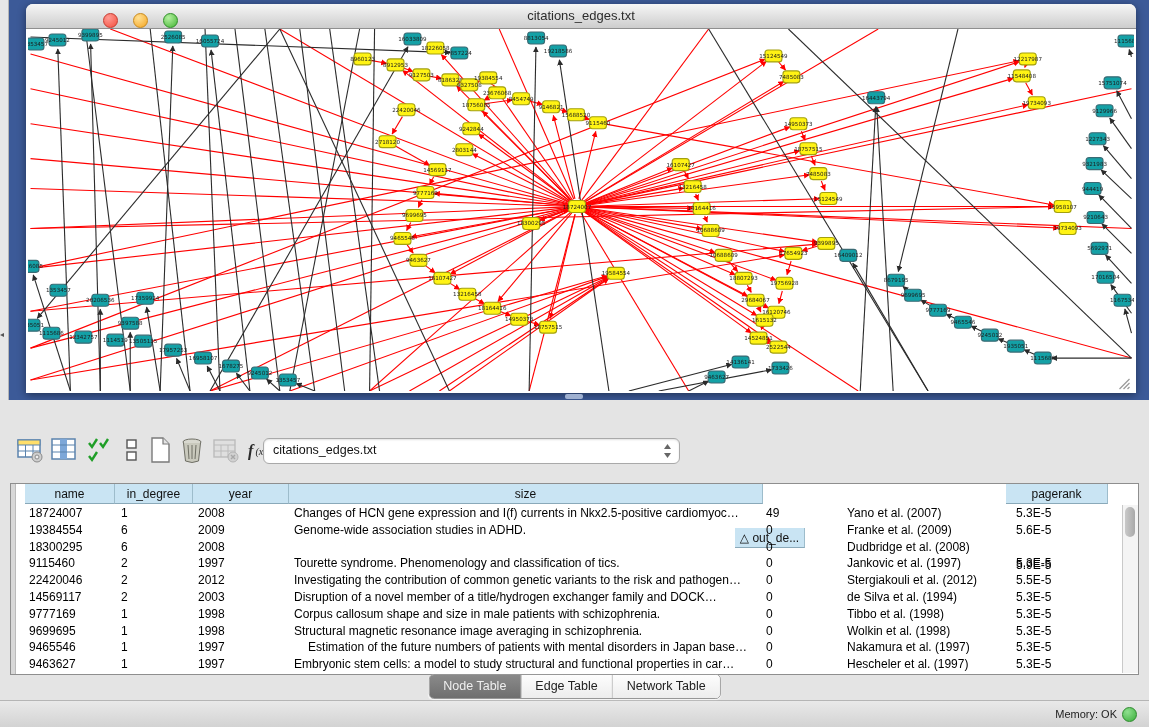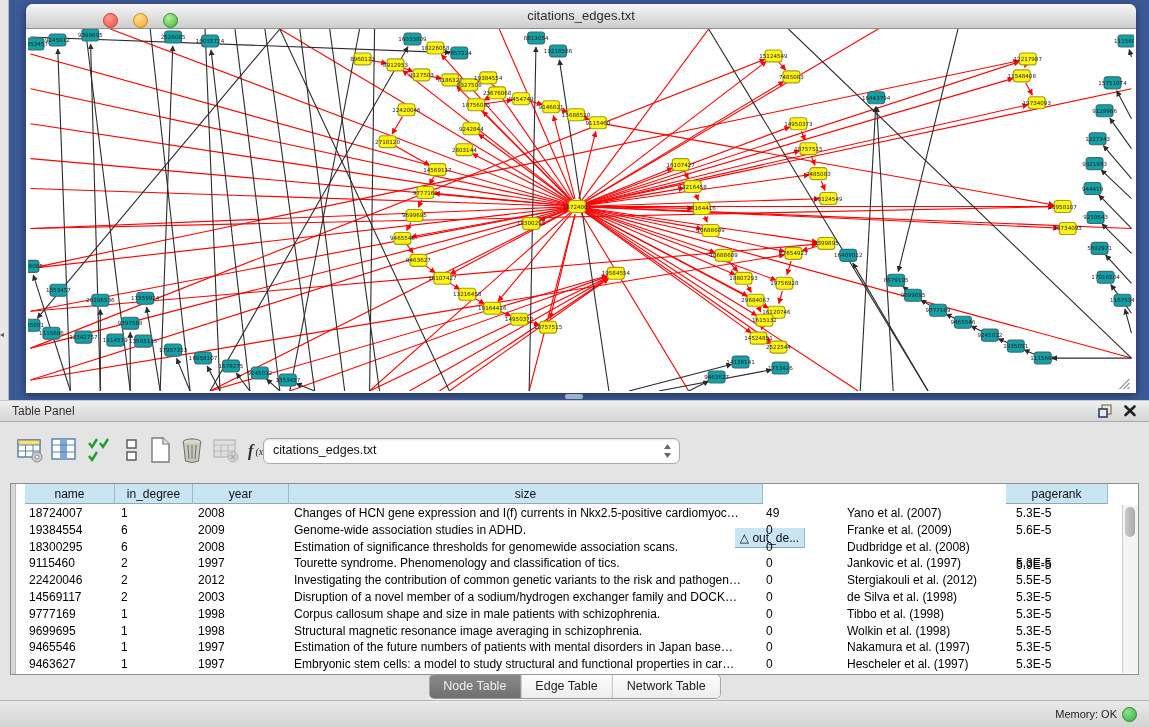--- a/index.html
+++ b/index.html
@@ -659,30 +659,20 @@
             <line x1="1096" y1="361" x2="1102" y2="355" stroke="#9a9a9a" stroke-width="1.2"></line>
             <line x1="1100" y1="361" x2="1102" y2="359" stroke="#9a9a9a" stroke-width="1.2"></line>
           </g>
         </svg>
     </div>
   </div>
   <div id="split-handle"></div>
 </div>
 
 <div id="table-panel">
-  <div id="panel-header">
-    <span id="panel-title">Table Panel</span>
-    <svg id="float-btn" viewBox="0 0 15 14">
-      <rect x="4" y="1" width="9" height="9" fill="none" stroke="#8f8550" stroke-width="1.4"></rect>
-      <rect x="1" y="5" width="8" height="8" fill="#e9e9e9" stroke="#27406b" stroke-width="1.6"></rect>
-    </svg>
-    <svg id="close-btn" viewBox="0 0 14 15">
-      <path d="M2.5 3.5 L11.5 12 M11.5 3.5 L2.5 12" stroke="#222" stroke-width="2.6" stroke-linecap="round"></path>
-    </svg>
-  </div>
 
   <div id="toolbar">
     <svg class="tb-icon" style="left:16px" viewBox="0 0 28 28">
       <rect x="2" y="4" width="22" height="17" fill="#fff" stroke="#5b83ad" stroke-width="1.5"></rect>
       <rect x="2" y="4" width="22" height="5" fill="#ffdf6b" stroke="#5b83ad"></rect>
       <path d="M9.5 9 V21 M17 9 V21 M2 15 H24" stroke="#5b83ad"></path>
       <circle cx="21" cy="21" r="5" fill="#cfcfcf" stroke="#8a8a8a"></circle>
       <circle cx="21" cy="21" r="2" fill="#efefef" stroke="#8a8a8a"></circle>
     </svg>
     <svg class="tb-icon" style="left:50px" viewBox="0 0 28 28">
@@ -753,21 +743,20 @@
           <div class="tcell" style="left: 183px; width: 89px;">2009</div>
           <div class="tcell" style="left: 279px; width: 467px;">Genome-wide association studies in ADHD.</div>
           <div class="tcell" style="left: 751px; width: 65px;">0</div>
           <div class="tcell" style="left: 832px; width: 157px;">Franke et al. (2009)</div>
           <div class="tcell" style="left: 1001px; width: 90px;">5.6E-5</div>
         </div>
         <div class="trow">
           <div class="tcell" style="left: 14px; width: 84px;">18300295</div>
           <div class="tcell" style="left: 106px; width: 70px;">6</div>
           <div class="tcell" style="left: 183px; width: 89px;">2008</div>
-          <div class="tcell" style="left: 279px; width: 467px;">Estimation of significance thresholds for genomewide association scans.</div>
           <div class="tcell" style="left: 751px; width: 65px;">0</div>
           <div class="tcell" style="left: 832px; width: 157px;">Dudbridge et al. (2008)</div>
           <div class="tcell" style="left: 1001px; width: 90px; margin-top: 18px;">5.9E-5</div>
         </div>
         <div class="trow">
           <div class="tcell" style="left: 14px; width: 84px;">9115460</div>
           <div class="tcell" style="left: 106px; width: 70px;">2</div>
           <div class="tcell" style="left: 183px; width: 89px;">1997</div>
           <div class="tcell" style="left: 279px; width: 467px;">Tourette syndrome. Phenomenology and classification of tics.</div>
           <div class="tcell" style="left: 751px; width: 65px;">0</div>
@@ -780,23 +769,23 @@
           <div class="tcell" style="left: 183px; width: 89px;">2012</div>
           <div class="tcell" style="left: 279px; width: 467px;">Investigating the contribution of common genetic variants to the risk and pathogen…</div>
           <div class="tcell" style="left: 751px; width: 65px;">0</div>
           <div class="tcell" style="left: 832px; width: 157px;">Stergiakouli et al. (2012)</div>
           <div class="tcell" style="left: 1001px; width: 90px;">5.5E-5</div>
         </div>
         <div class="trow">
           <div class="tcell" style="left: 14px; width: 84px;">14569117</div>
           <div class="tcell" style="left: 106px; width: 70px;">2</div>
           <div class="tcell" style="left: 183px; width: 89px;">2003</div>
-          <div class="tcell" style="left: 279px; width: 467px;">Disruption of a novel member of a sodium/hydrogen exchanger family and DOCK…</div>
+          <div class="tcell" style="left: 279px; width: 467px;">Disruption of a novel member of a title/hydrogen exchanger family and DOCK…</div>
           <div class="tcell" style="left: 751px; width: 65px;">0</div>
-          <div class="tcell" style="left: 832px; width: 157px;">de Silva et al. (1998)</div>
+          <div class="tcell" style="left: 832px; width: 157px;">de Silva et al. (1994)</div>
           <div class="tcell" style="left: 1001px; width: 90px;">5.3E-5</div>
         </div>
         <div class="trow">
           <div class="tcell" style="left: 14px; width: 84px;">9777169</div>
           <div class="tcell" style="left: 106px; width: 70px;">1</div>
           <div class="tcell" style="left: 183px; width: 89px;">1998</div>
           <div class="tcell" style="left: 279px; width: 467px;">Corpus callosum shape and size in male patients with schizophrenia.</div>
           <div class="tcell" style="left: 751px; width: 65px;">0</div>
           <div class="tcell" style="left: 832px; width: 157px;">Tibbo et al. (1998)</div>
           <div class="tcell" style="left: 1001px; width: 90px;">5.3E-5</div>
@@ -807,21 +796,21 @@
           <div class="tcell" style="left: 183px; width: 89px;">1998</div>
           <div class="tcell" style="left: 279px; width: 467px;">Structural magnetic resonance image averaging in schizophrenia.</div>
           <div class="tcell" style="left: 751px; width: 65px;">0</div>
           <div class="tcell" style="left: 832px; width: 157px;">Wolkin et al. (1998)</div>
           <div class="tcell" style="left: 1001px; width: 90px;">5.3E-5</div>
         </div>
         <div class="trow">
           <div class="tcell" style="left: 14px; width: 84px;">9465546</div>
           <div class="tcell" style="left: 106px; width: 70px;">1</div>
           <div class="tcell" style="left: 183px; width: 89px;">1997</div>
-          <div class="tcell" style="left: 279px; width: 467px;">Estimation of the future numbers of patients with mental disorders in Japan base…</div>
+          <div class="tcell" style="left: 279px; width: 467px; text-align: center;">Estimation of the future numbers of patients with mental disorders in Japan base…</div>
           <div class="tcell" style="left: 751px; width: 65px;">0</div>
           <div class="tcell" style="left: 832px; width: 157px;">Nakamura et al. (1997)</div>
           <div class="tcell" style="left: 1001px; width: 90px;">5.3E-5</div>
         </div>
         <div class="trow">
           <div class="tcell" style="left: 14px; width: 84px;">9463627</div>
           <div class="tcell" style="left: 106px; width: 70px;">1</div>
           <div class="tcell" style="left: 183px; width: 89px;">1997</div>
           <div class="tcell" style="left: 279px; width: 467px;">Embryonic stem cells: a model to study structural and functional properties in car…</div>
           <div class="tcell" style="left: 751px; width: 65px;">0</div>

